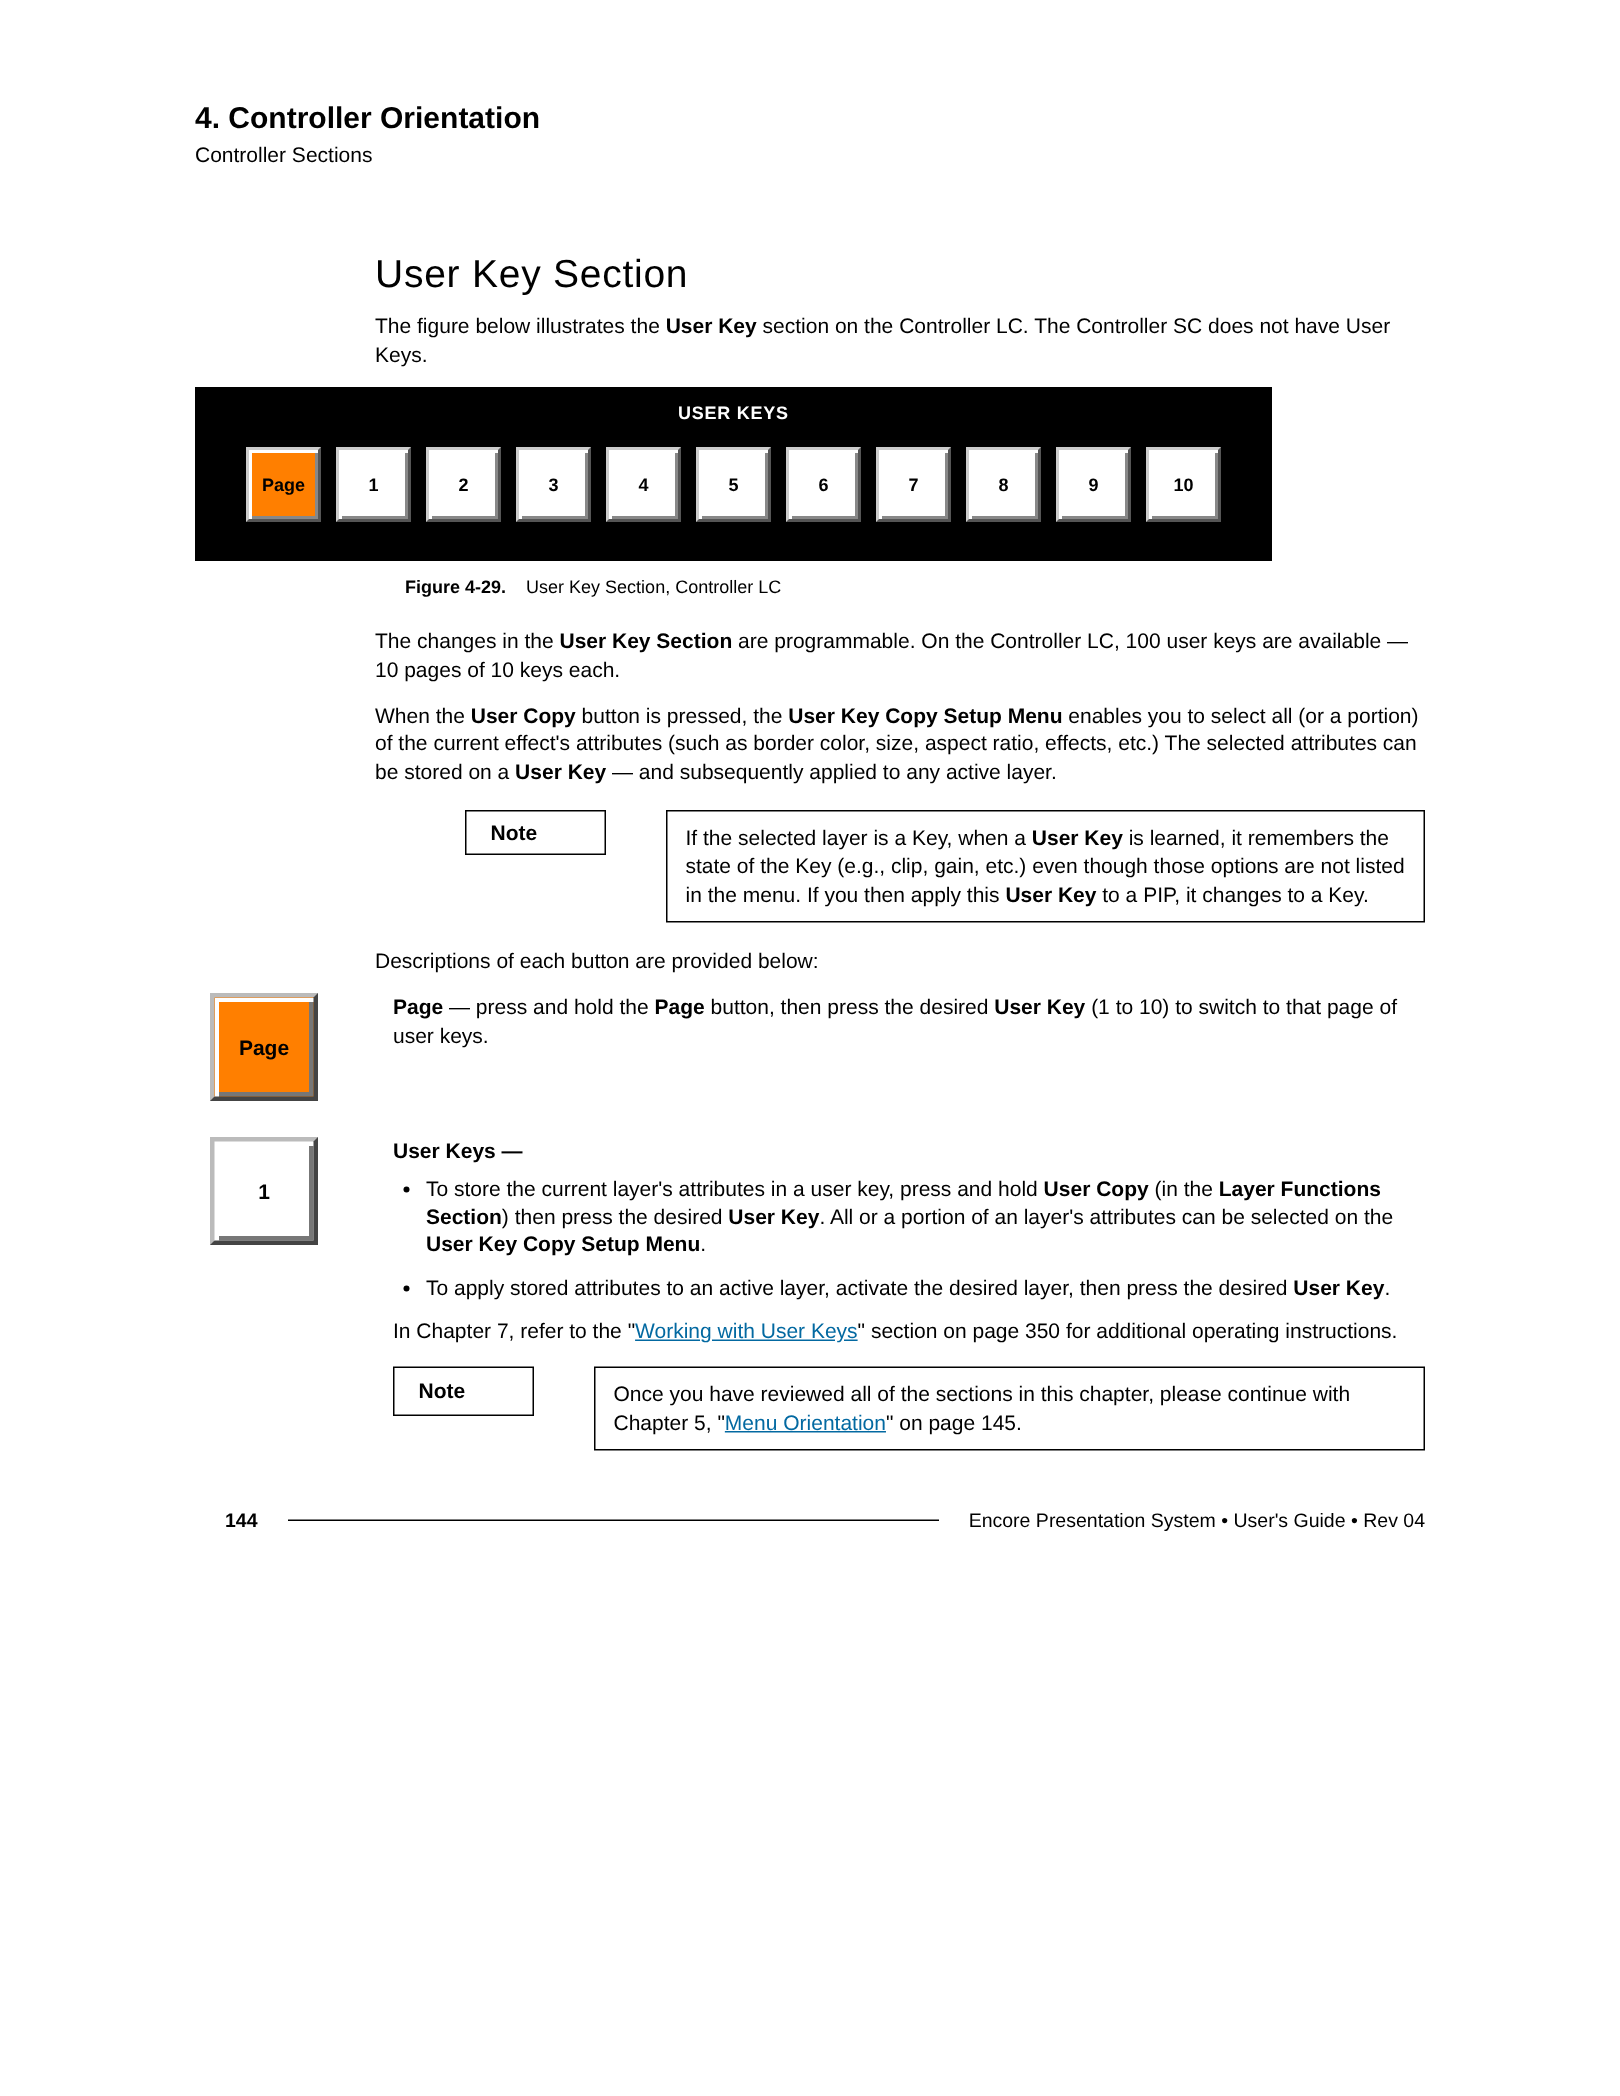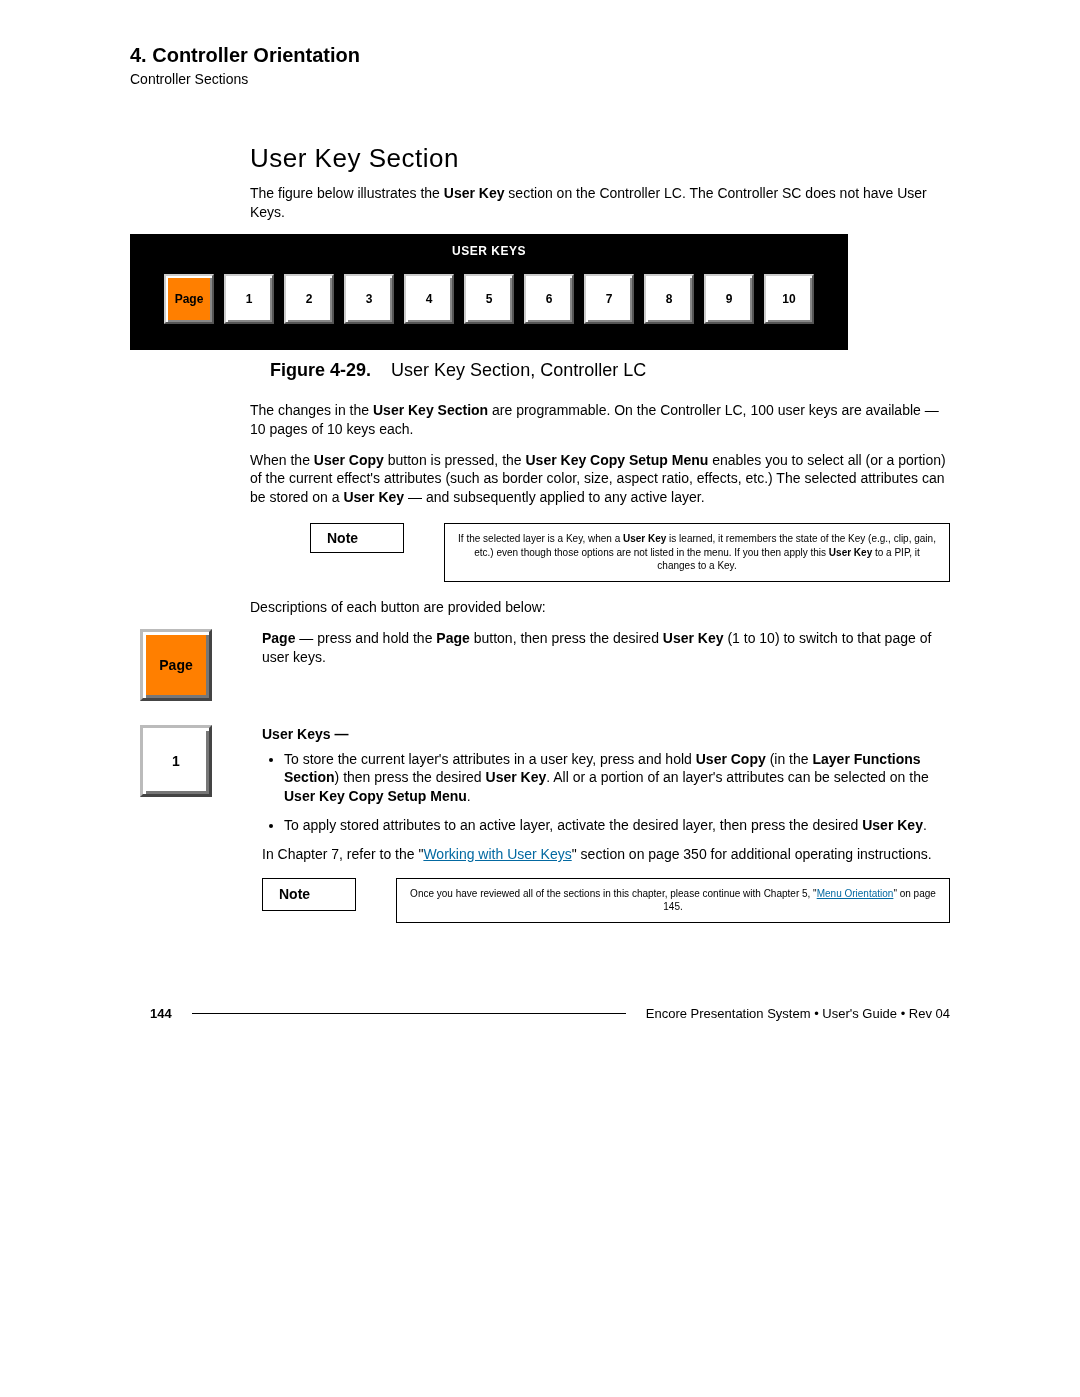--- a/index.html
+++ b/index.html
@@ -8,21 +8,21 @@
     background: #fff;
     font-family: Arial, Helvetica, sans-serif;
     font-size: 14px;
     color: #000;
   }
   .page {
     width: 1080px;
     height: 1071px;
     position: relative;
     box-sizing: border-box;
-    padding: 44px 130px 0 130px;
+    padding: 68px 130px 0 130px;
   }
   .chapter-title {
     font-size: 20px;
     font-weight: bold;
     margin-bottom: 4px;
   }
   .subtitle {
     font-size: 14px;
     margin-bottom: 56px;
   }
@@ -76,21 +76,21 @@
     align-items: center;
     justify-content: center;
     font-size: 12px;
     font-weight: bold;
     box-shadow: inset 2px 2px 0 #fff, inset -2px -2px 0 #888;
   }
   .key-white { background: #fff; color:#000; }
   .key-orange { background: #ff7f00; color:#000; }
 
   .figure-caption {
-    font-size: 18px;
+    font-size: 12px;
     margin: 10px 0 20px 140px;
   }
 
   .note-row {
     display: flex;
     align-items: flex-start;
     margin: 16px 0 16px 60px;
   }
   .note-label-box {
     border: 1px solid #000;
@@ -98,23 +98,22 @@
     font-weight: bold;
     font-size: 14px;
     margin-right: 40px;
     min-width: 60px;
     text-align: left;
   }
   .note-body-box {
     border: 1px solid #000;
     padding: 8px 12px;
     flex: 1;
-    font-size: 10px;
-    line-height: 1.35;
-    text-align: center;
+    font-size: 14px;
+    line-height: 1.35;
   }
 
   .side-key-row {
     display: flex;
     align-items: flex-start;
     margin-top: 8px;
   }
   .side-key {
     width: 72px;
     height: 72px;

